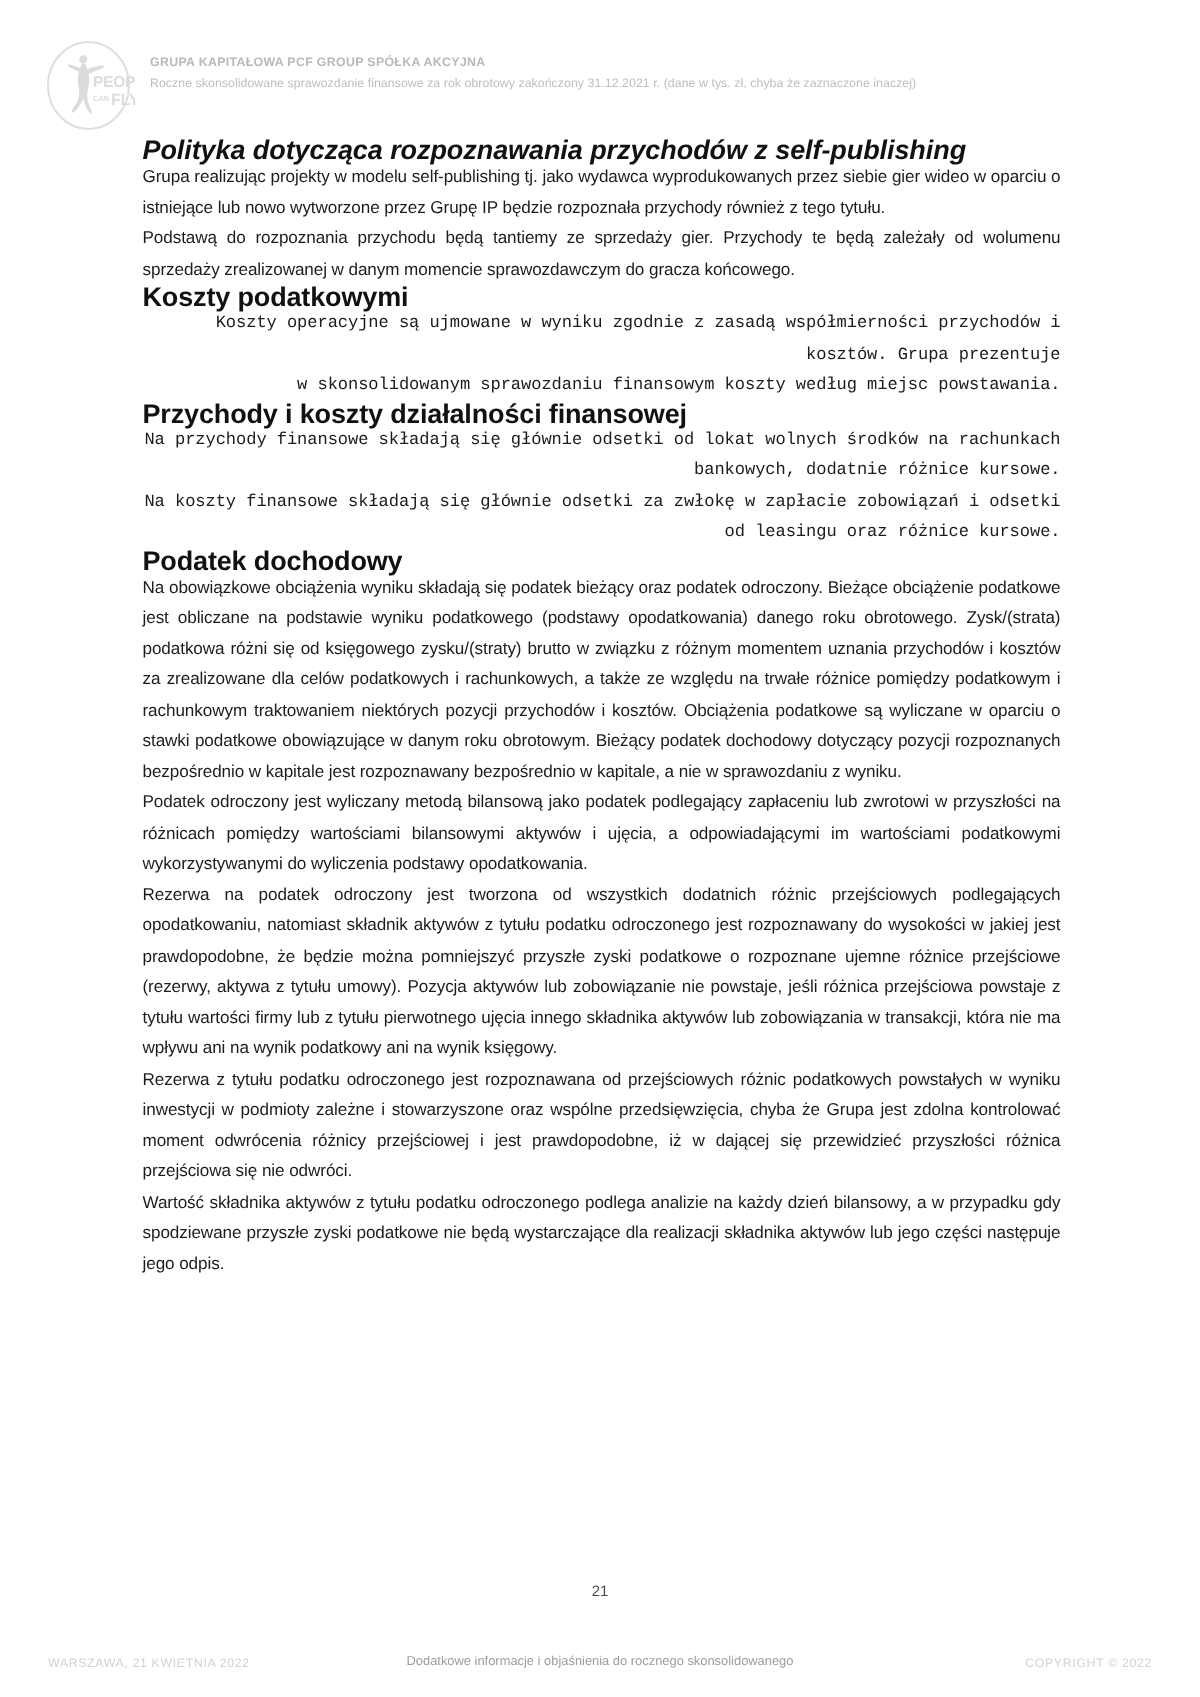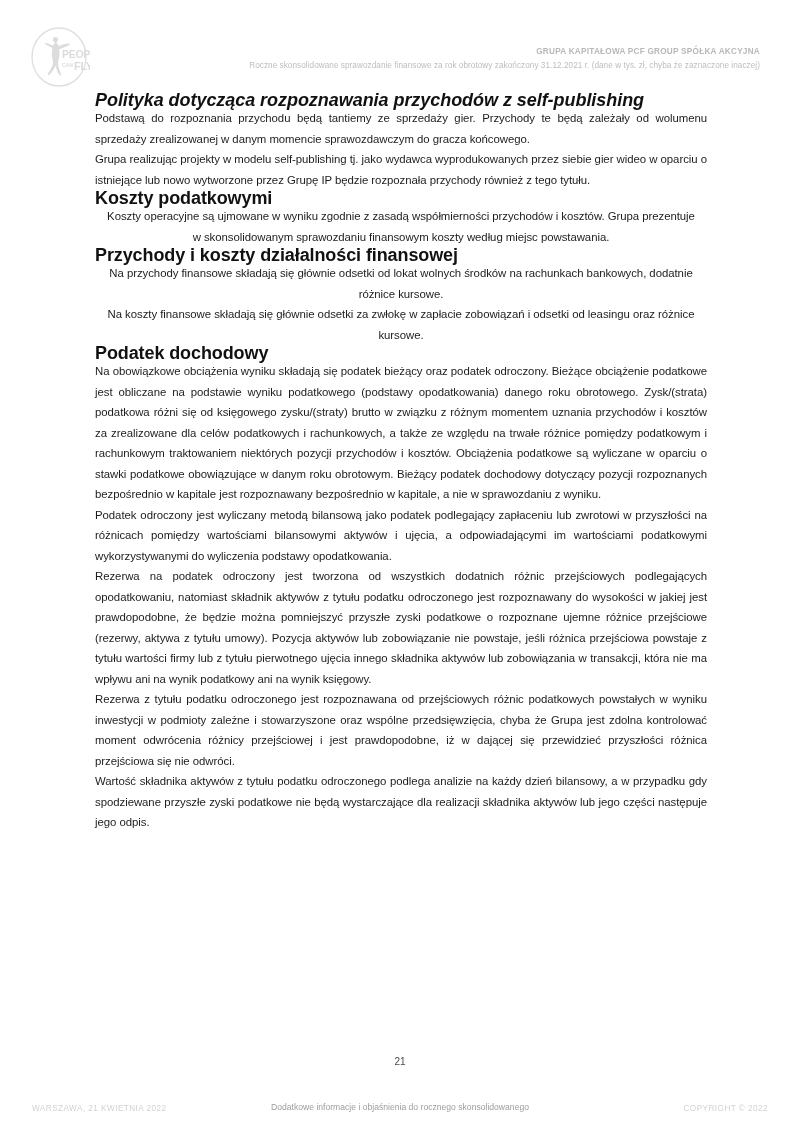--- a/index.html
+++ b/index.html
@@ -35,23 +35,23 @@
     left: 28px;
     top: 26px;
     width: 62px;
     height: 62px;
   }
   .logo svg { display: block; }
 
   .header-text {
     position: absolute;
     left: 100px;
-    top: 46px;
+    top: 36px;
     width: 660px;
-    text-align: right;
+    text-align: left;
   }
   .header-title {
     font-size: 8.2px;
     font-weight: bold;
     letter-spacing: 0.25px;
     color: #b8b8b8;
     line-height: 12px;
     white-space: nowrap;
   }
   .header-subtitle {
@@ -91,21 +91,22 @@
     font-size: 11.4px;
     line-height: 20.5px;
     color: #1c1c1c;
     margin: 0;
     padding: 0;
     text-align: justify;
     letter-spacing: -0.05px;
     word-spacing: 0px;
   }
   p.body-text.flush {
-    text-align: center;
+    text-align: right;
+    font-family: Liberation Mono, monospace;
   }
 
   
   .sp-head-first { margin-top: 0px; }
   .sp-after-head { margin-top: 13px; }
   .sp-para       { margin-top: 15px; }
   .sp-head       { margin-top: 32px; }
   .sp-head-lg    { margin-top: 36px; }
 
   
@@ -195,22 +196,22 @@
     <div class="header-text">
       <div class="header-title">GRUPA KAPITAŁOWA PCF GROUP SPÓŁKA AKCYJNA</div>
       <div class="header-subtitle">Roczne skonsolidowane sprawozdanie finansowe za rok obrotowy zakończony 31.12.2021 r. (dane w tys. zł, chyba że zaznaczone inaczej)</div>
     </div>
   </div>
 
   <div class="content">
 
     <section>
       <h2 class="section-heading italic sp-head-first">Polityka dotycząca rozpoznawania przychodów z self-publishing</h2>
+      <p class="body-text sp-after-head">Grupa realizując projekty w modelu self-publishing tj. jako wydawca wyprodukowanych przez siebie gier wideo w oparciu o istniejące lub nowo wytworzone przez Grupę IP będzie rozpoznała przychody również z tego tytułu.</p>
       <p class="body-text sp-para">Podstawą do rozpoznania przychodu będą tantiemy ze sprzedaży gier. Przychody te będą zależały od wolumenu sprzedaży zrealizowanej w danym momencie sprawozdawczym do gracza końcowego.</p>
-      <p class="body-text sp-after-head">Grupa realizując projekty w modelu self-publishing tj. jako wydawca wyprodukowanych przez siebie gier wideo w oparciu o istniejące lub nowo wytworzone przez Grupę IP będzie rozpoznała przychody również z tego tytułu.</p>
     </section>
 
     <section>
       <h2 class="section-heading sp-head-lg">Koszty podatkowymi</h2>
       <p class="body-text flush sp-after-head">Koszty operacyjne są ujmowane w wyniku zgodnie z zasadą współmierności przychodów i kosztów. Grupa prezentuje</p>
       <p class="body-text flush">w skonsolidowanym sprawozdaniu finansowym koszty według miejsc powstawania.</p>
     </section>
 
     <section>
       <h2 class="section-heading sp-head">Przychody i koszty działalności finansowej</h2>

